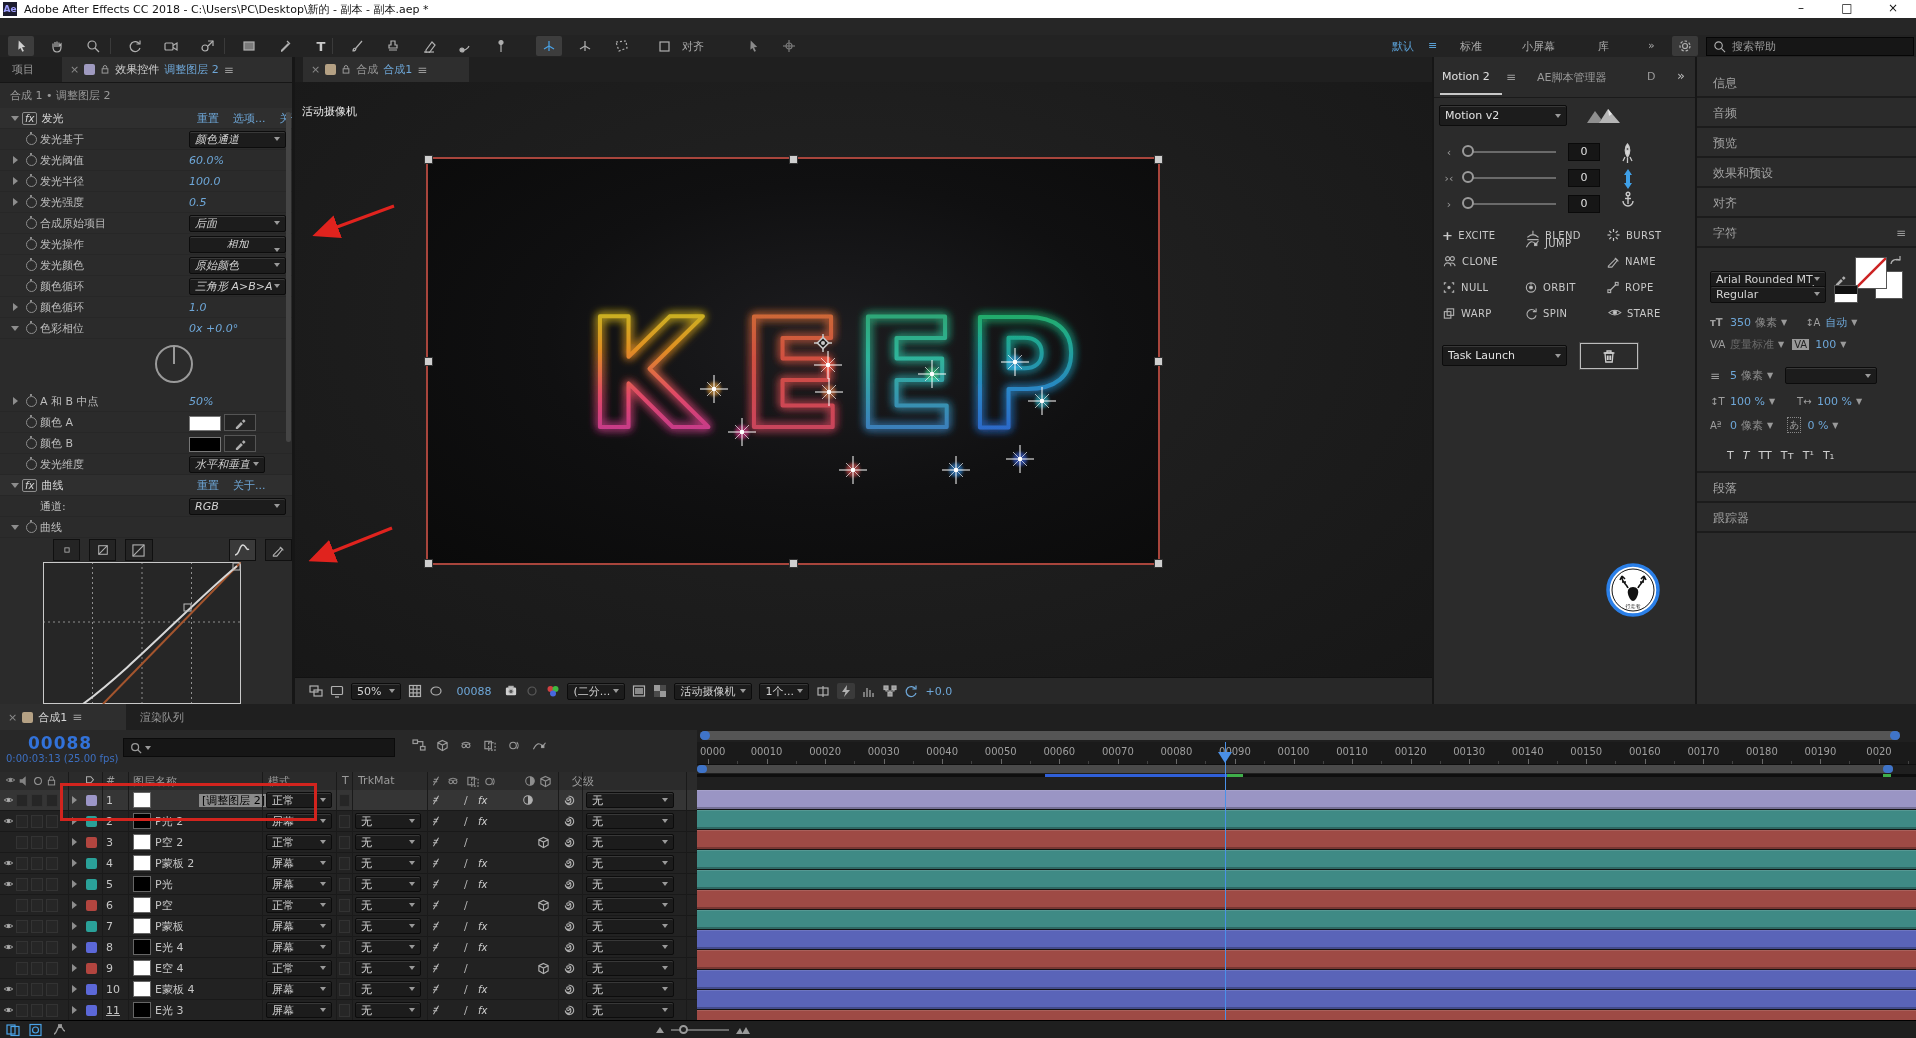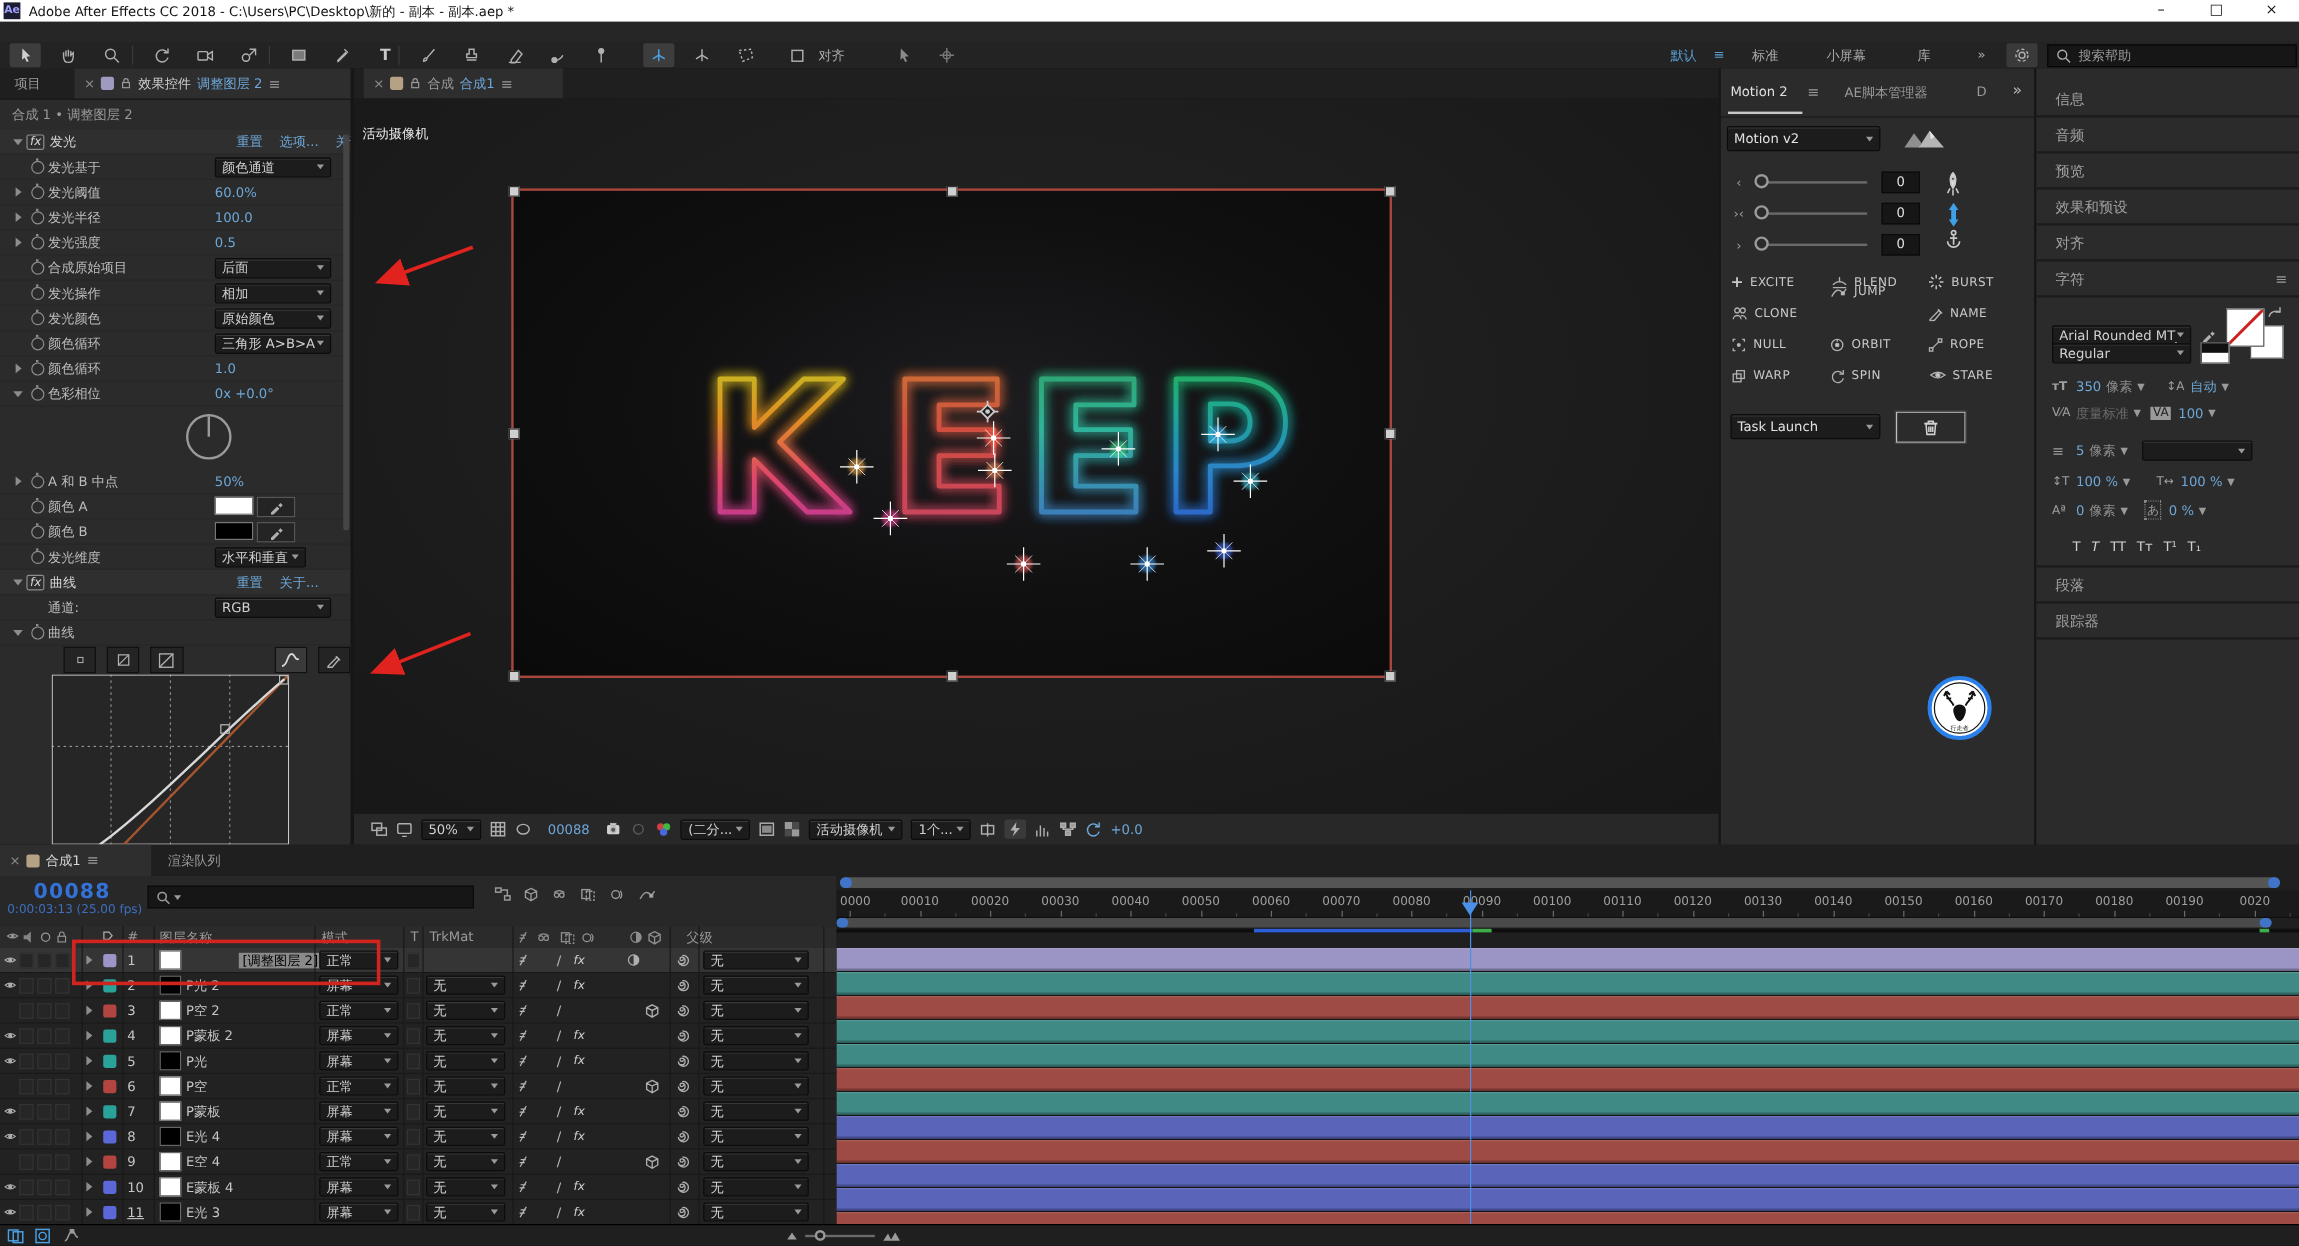--- a/index.html
+++ b/index.html
@@ -37,21 +37,21 @@
   #fxpanel{position:absolute;left:0;top:57px;width:292px;height:647px;background:#2b2b2b;border-right:3px solid #161616;overflow:hidden;}
   #fxpanel .tabstrip{position:absolute;left:0;top:0;width:100%;height:25px;background:#1f1f1f;border-bottom:1px solid #161616;}
   .tab-active{position:absolute;top:0;height:25px;background:#2e2e2e;display:flex;align-items:center;gap:5px;padding:0 8px;}
   .chip{width:11px;height:11px;border-radius:2px;flex:none;}
   #fx-breadcrumb{position:absolute;left:10px;top:31px;color:#9a9a9a;}
   #fx-rows{position:absolute;left:0;top:51px;width:292px;}
   .fxrow{display:flex;align-items:center;height:20px;padding-left:8px;position:relative;border-bottom:1px solid #272727;}
   .fxrow .ind{width:14px;flex:none;display:flex;justify-content:center;}
   .fxrow .swc{width:18px;flex:none;display:flex;justify-content:center;}
   .fxrow .lbl{flex:1;color:#bdbdbd;white-space:nowrap;overflow:hidden;}
-  .fxrow .valcol{width:97px;margin-right:16px;flex:none;display:flex;align-items:flex-start;}
+  .fxrow .valcol{width:97px;margin-right:6px;flex:none;display:flex;align-items:flex-end;font-style:italic;}
   .fxhead{background:#2f2f2f;}
   .fxhead .nm{color:#d6d6d6;margin-left:4px;}
   .fxlink{color:#6ea7d8;white-space:nowrap;}
   .swatchbox{width:30px;height:13px;border:1px solid #777;flex:none;}
   .dropperbox{width:30px;height:15px;border:1px solid #555;background:#242424;margin-left:3px;display:flex;align-items:center;justify-content:center;flex:none;}
   #dialwrap{height:52px;position:relative;}
   #curve-icons{height:24px;display:flex;align-items:center;padding-left:53px;gap:9px;}
   .cibox{width:26px;height:20px;background:#242424;border:1px solid #101010;display:flex;align-items:center;justify-content:center;}
   .cibox.on{background:#3a3a3a;}
   #curvegrid{position:absolute;left:43px;top:505px;width:198px;height:142px;}
@@ -372,21 +372,21 @@
             </span>
           </span>
         </div>
         <div class="fxrow">
           <span class="ind"></span>
           <span class="swc">
             <span class="stopwatch"></span>
           </span>
           <span class="lbl">发光操作</span>
           <span class="valcol">
-            <span class="dd" style="width: 108px;">
+            <span class="dd" style="width: 108px; flex-direction: column;">
               <span style="overflow:hidden;white-space:nowrap">相加</span>
               <span class="car"></span>
             </span>
           </span>
         </div>
         <div class="fxrow">
           <span class="ind"></span>
           <span class="swc">
             <span class="stopwatch"></span>
           </span>

